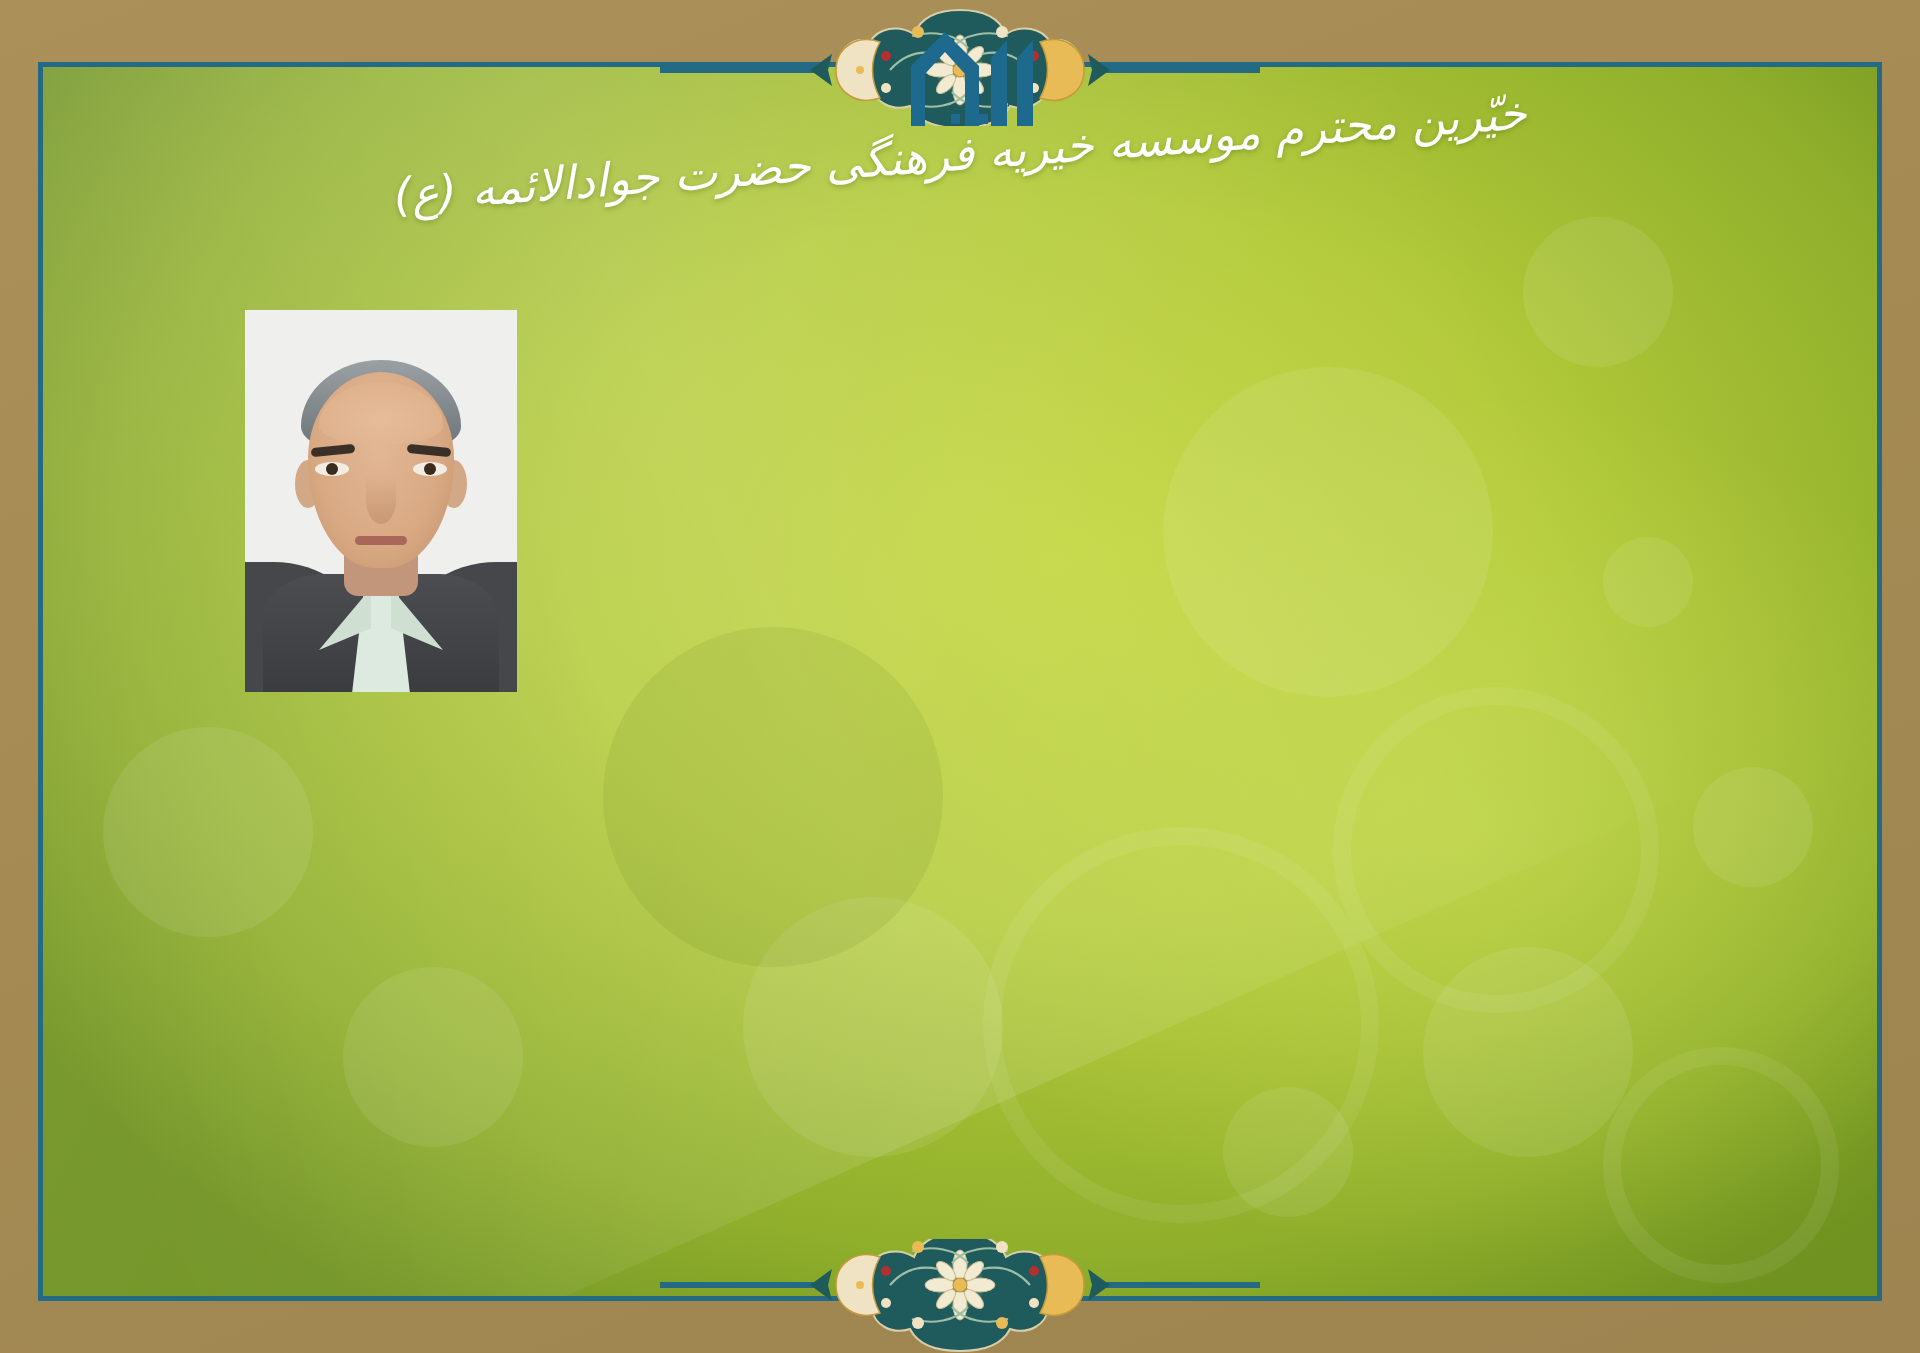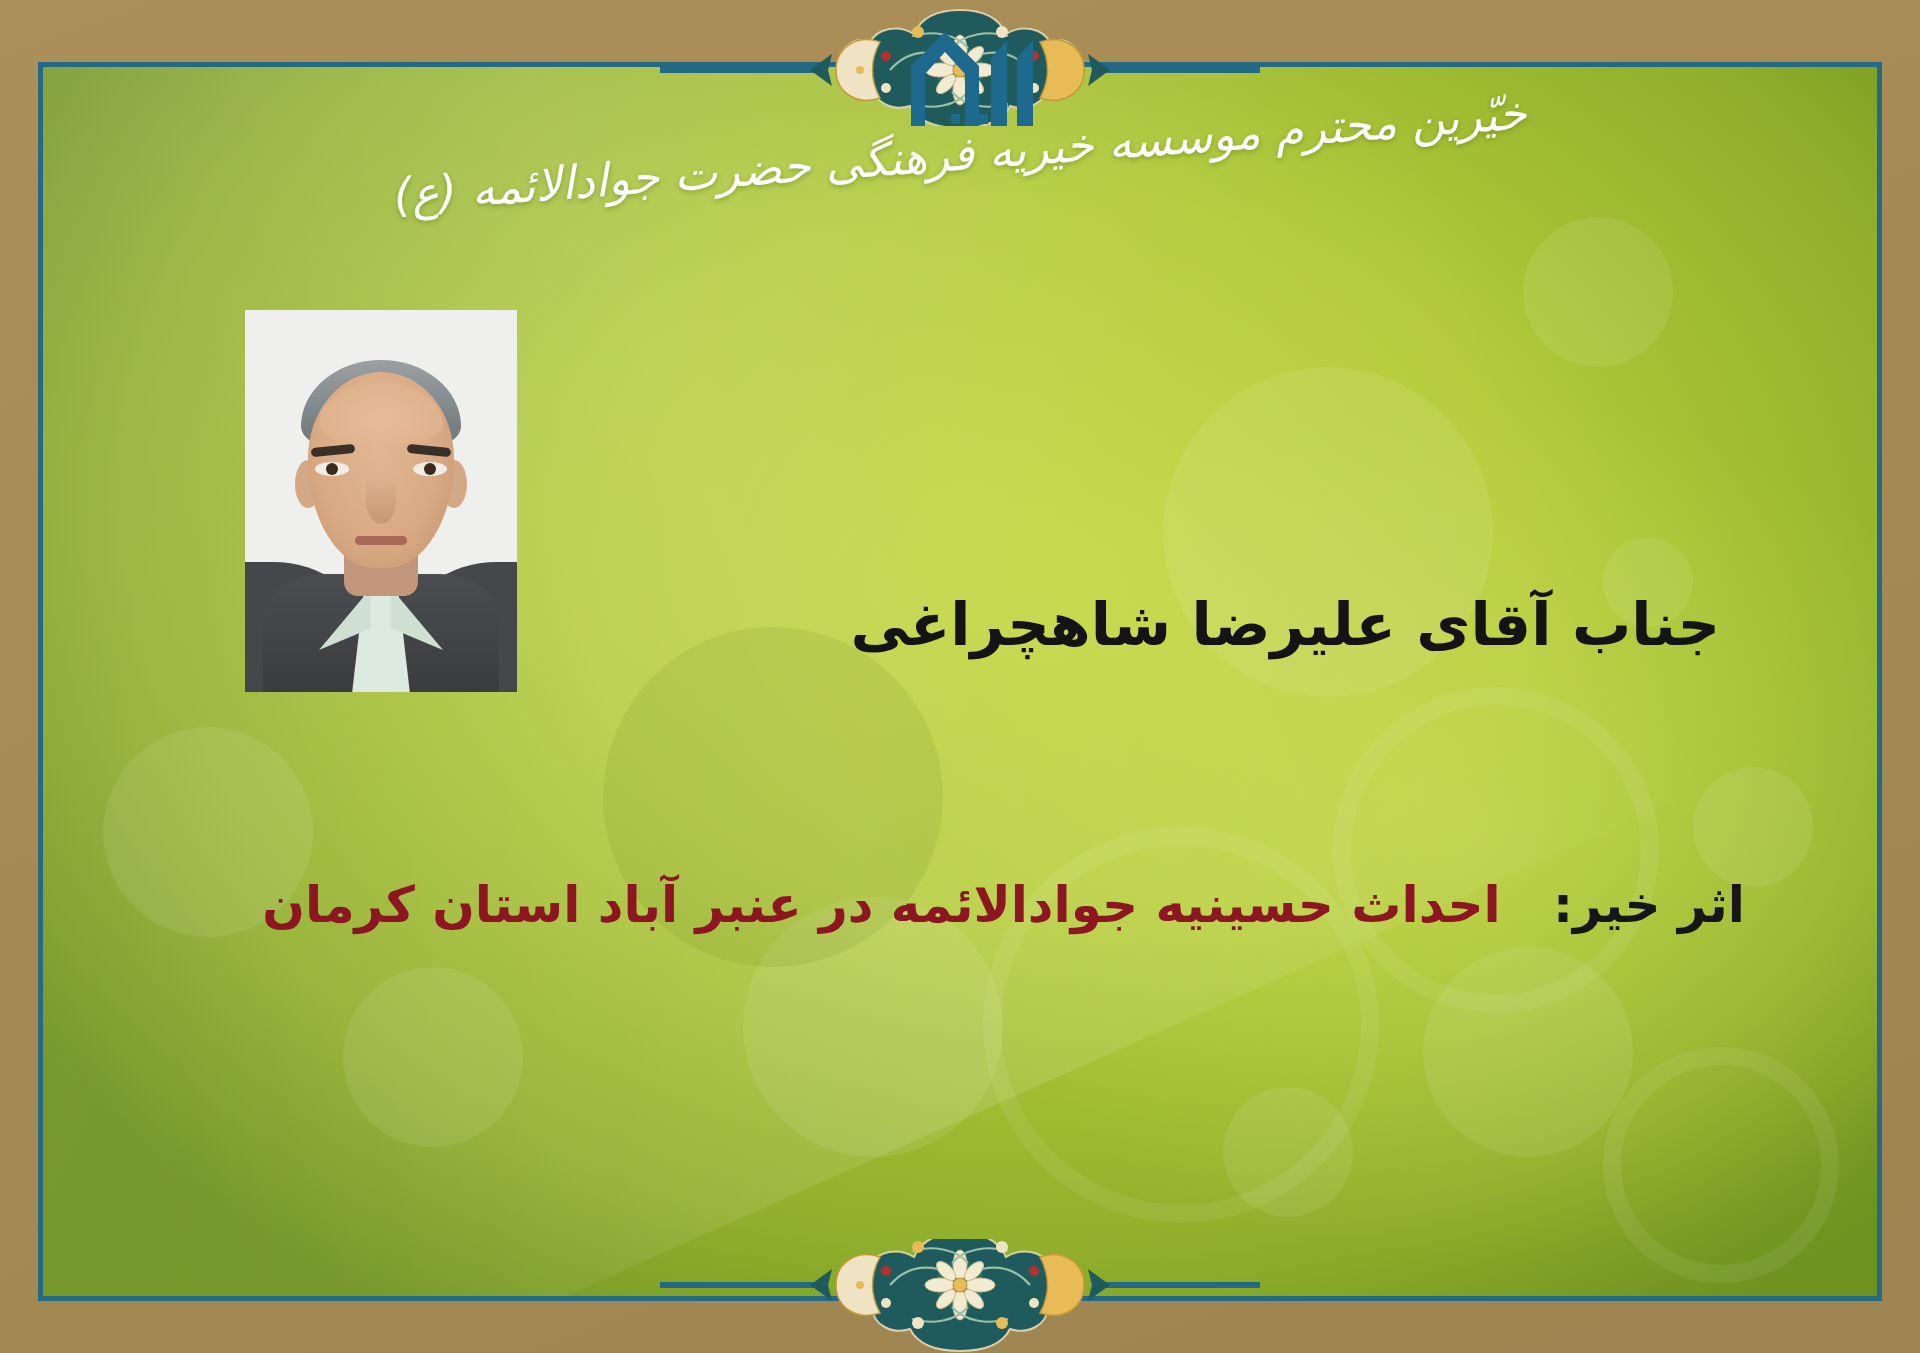--- a/index.html
+++ b/index.html
@@ -474,27 +474,21 @@
           <div class="ph-pupil"></div>
         </div>
       <div class="ph-eye-r">
           <div class="ph-pupil"></div>
         </div>
       <div class="ph-nose"></div>
       <div class="ph-mouth"></div>
     </div>
   </div>
 
-  <div class="honoree-name">جناب آقای علیرضا شاهچراغی</div>
-
-  <div class="project-line">
-    <span class="project-label">اثر خیر:</span>
-    <span>&nbsp;</span>
-    <span class="project-value">احداث حسینیه جوادالائمه در عنبر آباد استان کرمان</span>
-  </div>
+
 
   <div class="ornament-bottom">
     <svg viewBox="0 0 600 120" width="600" height="120" aria-hidden="true">
       <g>
         <path d="M0 46 H160" stroke="#246a85" stroke-width="6" fill="none"></path>
         <path d="M440 46 H600" stroke="#246a85" stroke-width="6" fill="none"></path>
         <path d="M150 46 l22 -16 -4 16 4 16 z" fill="#1f5a5c"></path>
         <path d="M450 46 l-22 -16 4 16 -4 16 z" fill="#1f5a5c"></path>
         <path d="M176 46 l26 -9 -5 9 5 9 z" fill="#b2302f"></path>
         <path d="M424 46 l-26 -9 5 9 -5 9 z" fill="#b2302f"></path>

